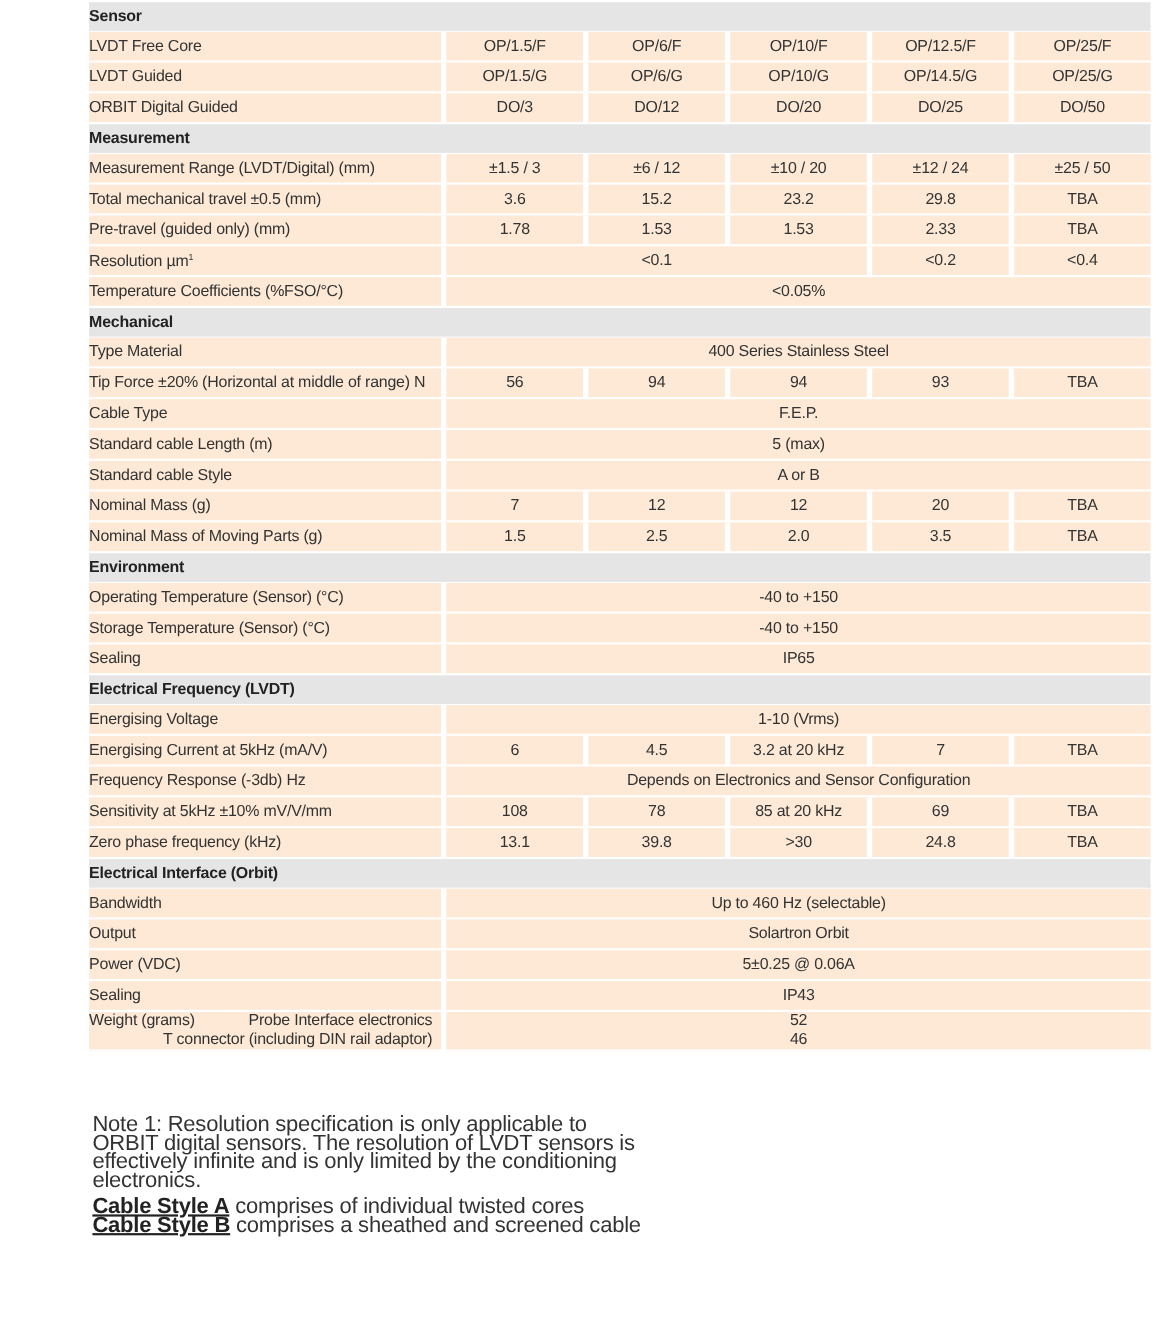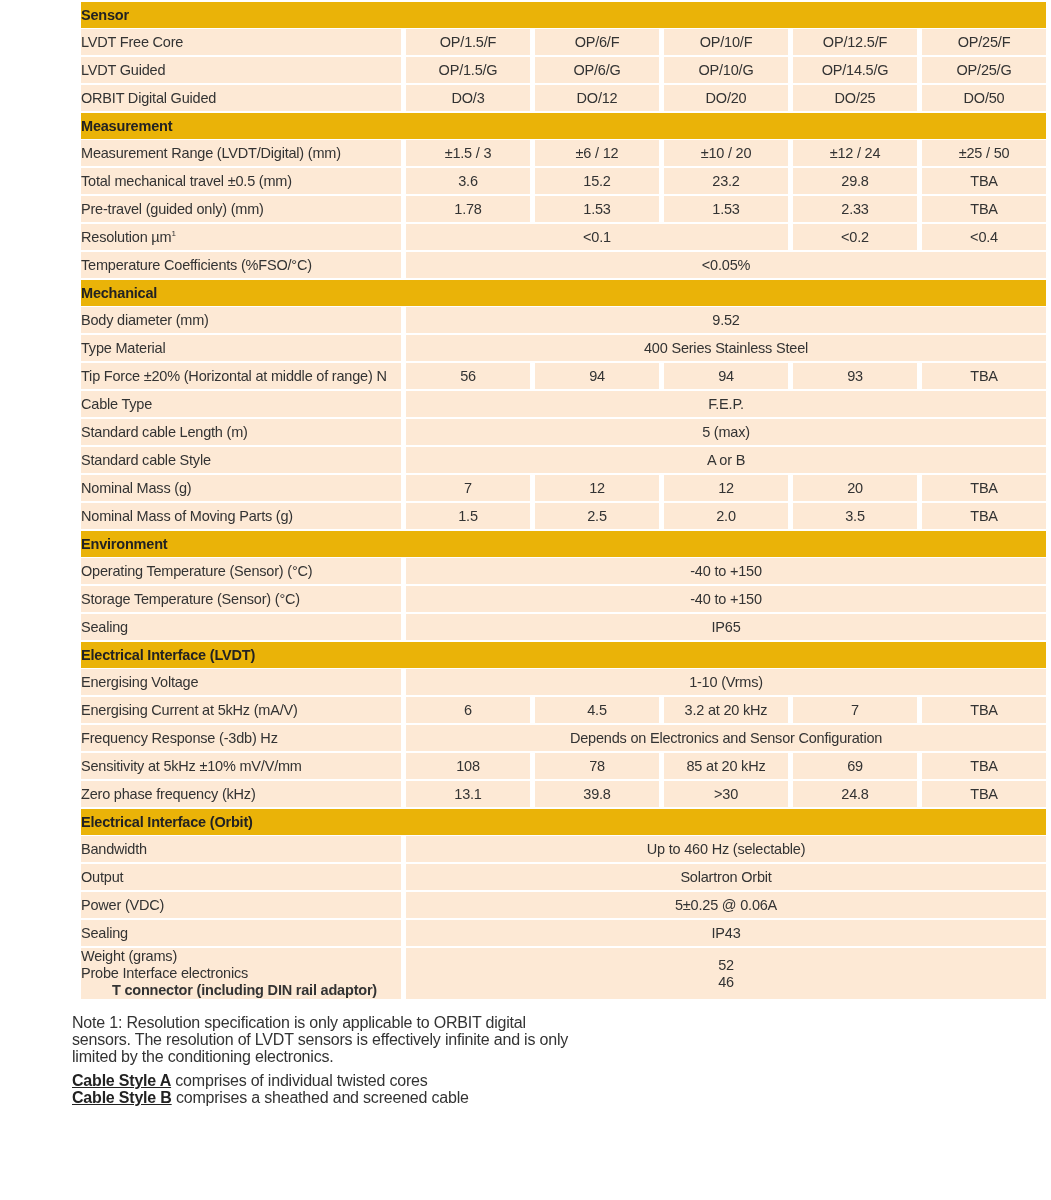--- a/index.html
+++ b/index.html
@@ -2,32 +2,32 @@
 <html><head>
 <meta charset="utf-8">
 <style>
   html, body { margin: 0; padding: 0; background: #ffffff; }
   body { width: 1051px; height: 1200px; position: relative; overflow: hidden;
          font-family: "Liberation Sans", sans-serif; color: #333333; }
   #spec-table { position: absolute; left: 81px; top: 2px; width: 965px;
                 border-collapse: separate; border-spacing: 0; table-layout: fixed; }
   #spec-table td { padding: 0; height: 26px; font-size: 14.5px; letter-spacing: -0.2px;
                    vertical-align: middle; }
-  tr.section td { background: #eab308; color: #222; font-weight: bold; padding-left: 8px;
+  tr.section td { background: #e5e5e5; color: #222; font-weight: bold; padding-left: 8px;
                   border-bottom: 1px solid #ffffff; height: 25px; }
   tr.row td { background: #fde9d5; border-bottom: 2px solid #ffffff; }
   tr.row td.lbl { padding-left: 8px; border-right: 5px solid #ffffff; }
   tr.row td.val { text-align: center; border-right: 5px solid #ffffff; }
   tr.row td.val:last-child { border-right: none; }
   tr.row td.lbl.weight { height: 38px; line-height: 17px; }
-  .weight-sub { display: block; text-align: right; padding-right: 24px; font-weight: bold; }
-  .weight-top { display: flex; justify-content: space-between; padding-right: 8px; flex-direction: column; }
+  .weight-sub { display: block; text-align: right; padding-right: 8px; }
+  .weight-top { display: flex; justify-content: space-between; padding-right: 8px; }
   .two-line { line-height: 17px; }
   sup { font-size: 8px; }
-  #notes { position: absolute; left: 72px; top: 1014px; width: 500px; font-size: 16px;
+  #notes { position: absolute; left: 84px; top: 1014px; width: 500px; font-size: 20px;
            line-height: 17px; color: #333; letter-spacing: -0.2px; }
   #notes p { margin: 0 0 7px 0; }
   #notes b { color: #222; text-decoration: underline; }
 </style>
 </head>
 <body>
 
 <table id="spec-table">
   <colgroup>
     <col style="width:325px">
@@ -99,24 +99,20 @@
         <td class="val">&lt;0.4</td>
       </tr>
       <tr class="row">
         <td class="lbl"><span>Temperature Coefficients (%FSO/°C)</span></td>
         <td class="val" colspan="5">&lt;0.05%</td>
       </tr>
       <tr class="section">
         <td colspan="6">Mechanical</td>
       </tr>
       <tr class="row">
-        <td class="lbl"><span>Body diameter (mm)</span></td>
-        <td class="val" colspan="5">9.52</td>
-      </tr>
-      <tr class="row">
         <td class="lbl"><span>Type Material</span></td>
         <td class="val" colspan="5">400 Series Stainless Steel</td>
       </tr>
       <tr class="row">
         <td class="lbl"><span>Tip Force ±20% (Horizontal at middle of range) N</span></td>
         <td class="val">56</td>
         <td class="val">94</td>
         <td class="val">94</td>
         <td class="val">93</td>
         <td class="val">TBA</td>
@@ -158,21 +154,21 @@
       </tr>
       <tr class="row">
         <td class="lbl"><span>Storage Temperature (Sensor) (°C)</span></td>
         <td class="val" colspan="5">-40 to +150</td>
       </tr>
       <tr class="row">
         <td class="lbl"><span>Sealing</span></td>
         <td class="val" colspan="5">IP65</td>
       </tr>
       <tr class="section">
-        <td colspan="6">Electrical Interface (LVDT)</td>
+        <td colspan="6">Electrical Frequency (LVDT)</td>
       </tr>
       <tr class="row">
         <td class="lbl"><span>Energising Voltage</span></td>
         <td class="val" colspan="5">1-10 (Vrms)</td>
       </tr>
       <tr class="row">
         <td class="lbl"><span>Energising  Current at 5kHz (mA/V)</span></td>
         <td class="val">6</td>
         <td class="val">4.5</td>
         <td class="val">3.2 at 20 kHz</td>

